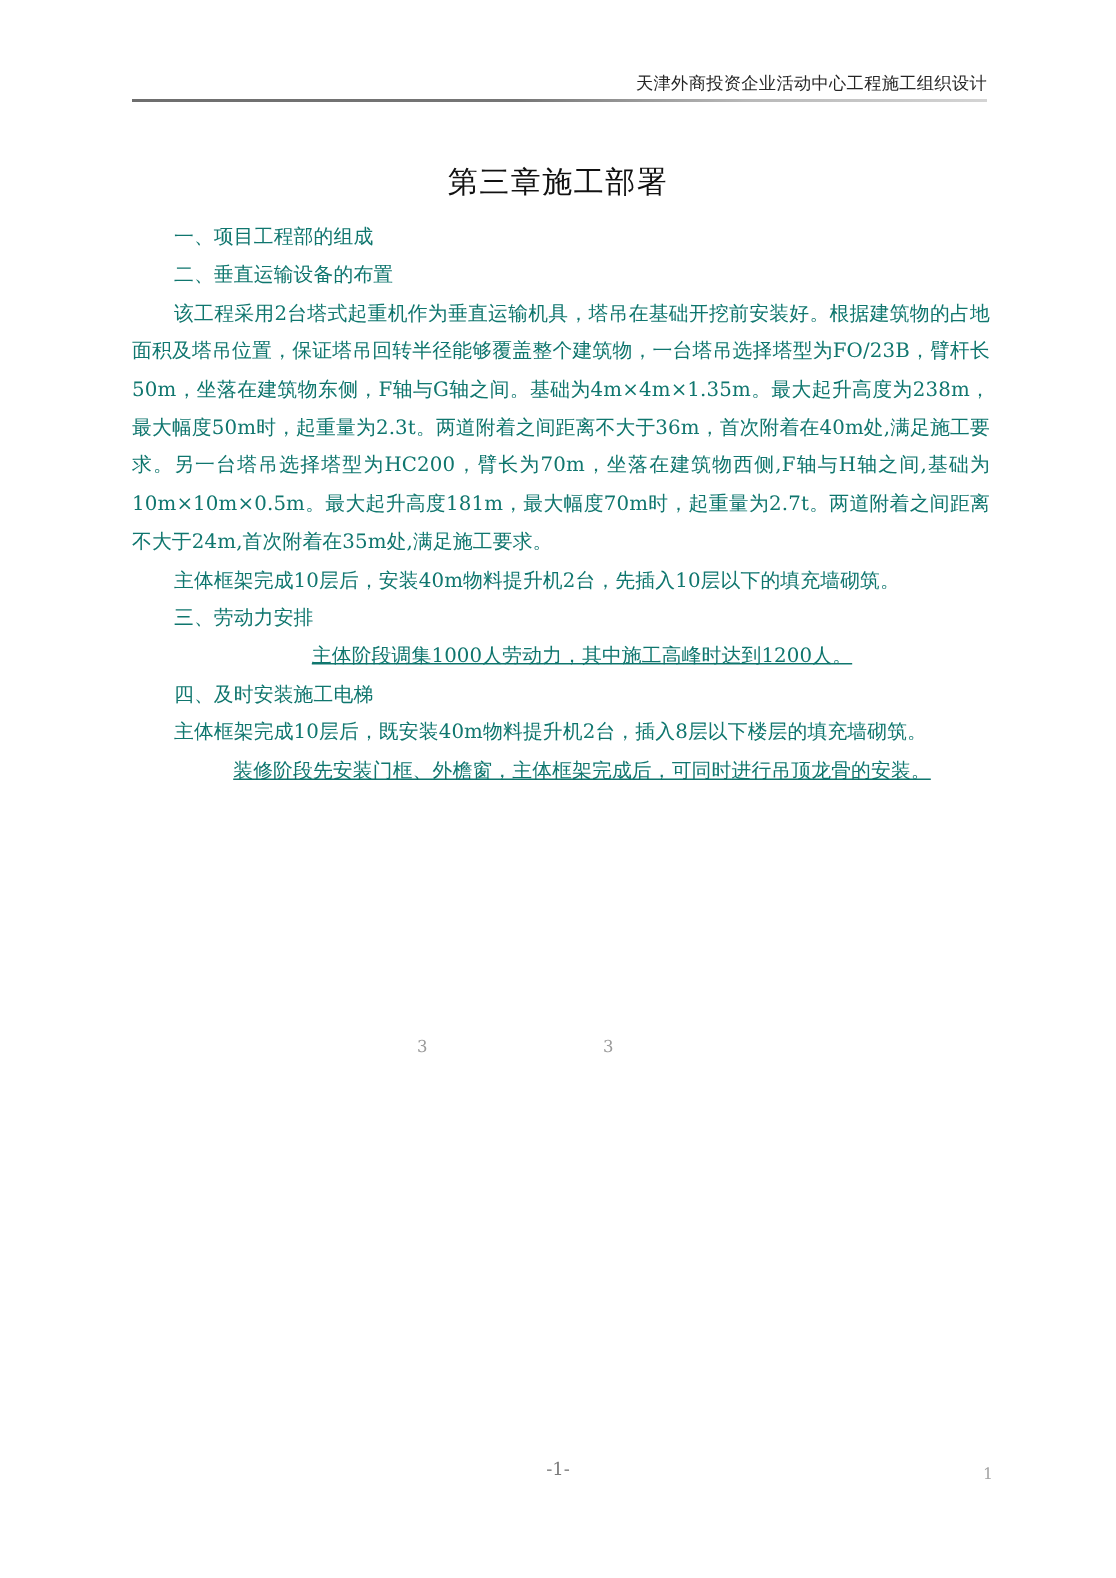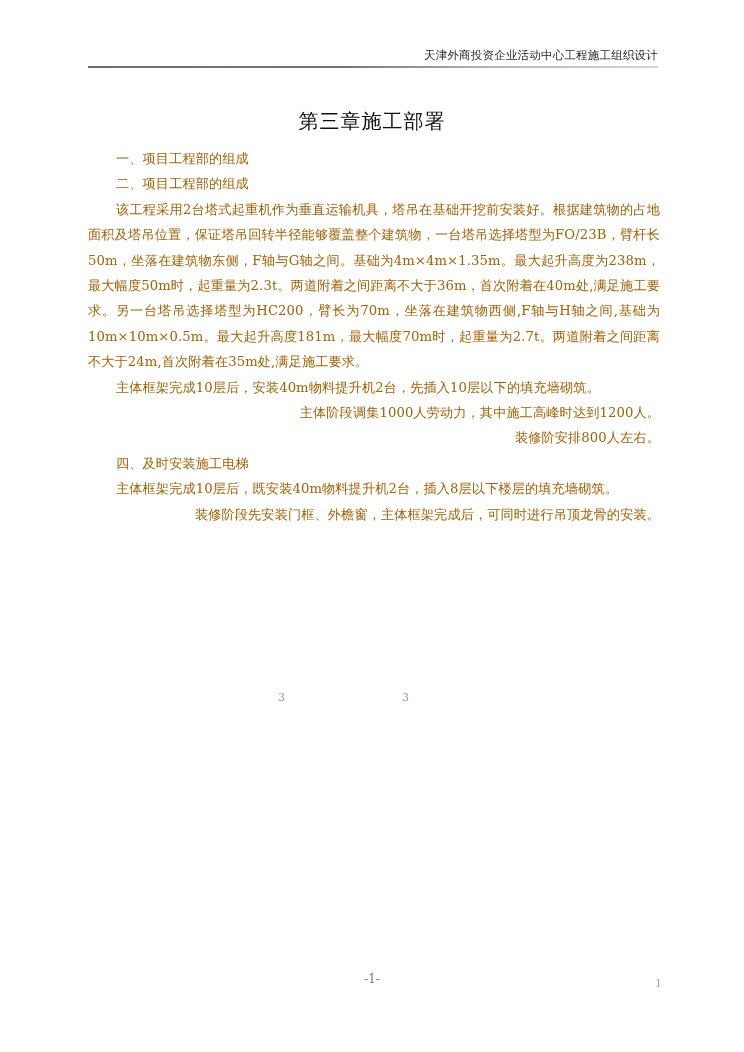--- a/index.html
+++ b/index.html
@@ -59,34 +59,35 @@
     position: absolute;
     left: 88px;
     top: 146px;
     width: 572px;
   }
   p.para {
     margin: 0;
     font-family: "DejaVu Serif", "Liberation Serif", serif;
     font-size: 13.2px;
     line-height: 25.4px;
-    color: #a16207;
+    color: #0f766e;
     text-align: justify;
     text-justify: inter-character;
     letter-spacing: 0.1px;
   }
   p.indent {
     text-indent: 28px;
   }
   p.heading {
     text-indent: 28px;
     font-size: 13.2px;
   }
   p.last-line-free {
-    text-align: right;
+    text-align: center;
+    text-decoration: underline;
   }
 
   
   .mid-marks {
     position: absolute;
     top: 690px;
     left: 0;
     width: 744px;
     height: 18px;
   }
@@ -139,26 +140,26 @@
     <div class="header-text">天津外商投资企业活动中心工程施工组织设计</div>
     <div class="header-rule"></div>
   </div>
 
   <div class="doc-title">第三章施工部署</div>
 
   <div class="body-zone">
 
     <p class="para heading">一、项目工程部的组成</p>
 
-    <p class="para heading">二、项目工程部的组成</p>
+    <p class="para heading">二、垂直运输设备的布置</p>
     <p class="para indent">该工程采用2台塔式起重机作为垂直运输机具，塔吊在基础开挖前安装好。根据建筑物的占地面积及塔吊位置，保证塔吊回转半径能够覆盖整个建筑物，一台塔吊选择塔型为FO/23B，臂杆长50m，坐落在建筑物东侧，F轴与G轴之间。基础为4m×4m×1.35m。最大起升高度为238m，最大幅度50m时，起重量为2.3t。两道附着之间距离不大于36m，首次附着在40m处,满足施工要求。另一台塔吊选择塔型为HC200，臂长为70m，坐落在建筑物西侧,F轴与H轴之间,基础为10m×10m×0.5m。最大起升高度181m，最大幅度70m时，起重量为2.7t。两道附着之间距离不大于24m,首次附着在35m处,满足施工要求。</p>
     <p class="para indent">主体框架完成10层后，安装40m物料提升机2台，先插入10层以下的填充墙砌筑。</p>
 
+    <p class="para heading">三、劳动力安排</p>
     <p class="para indent last-line-free">主体阶段调集1000人劳动力，其中施工高峰时达到1200人。</p>
-    <p class="para indent last-line-free">装修阶安排800人左右。</p>
 
     <p class="para heading">四、及时安装施工电梯</p>
     <p class="para indent">主体框架完成10层后，既安装40m物料提升机2台，插入8层以下楼层的填充墙砌筑。</p>
     <p class="para indent last-line-free">装修阶段先安装门框、外檐窗，主体框架完成后，可同时进行吊顶龙骨的安装。</p>
 
   </div>
 
   <div class="mid-marks">
     <span class="mid-mark a">3</span>
     <span class="mid-mark b">3</span>

